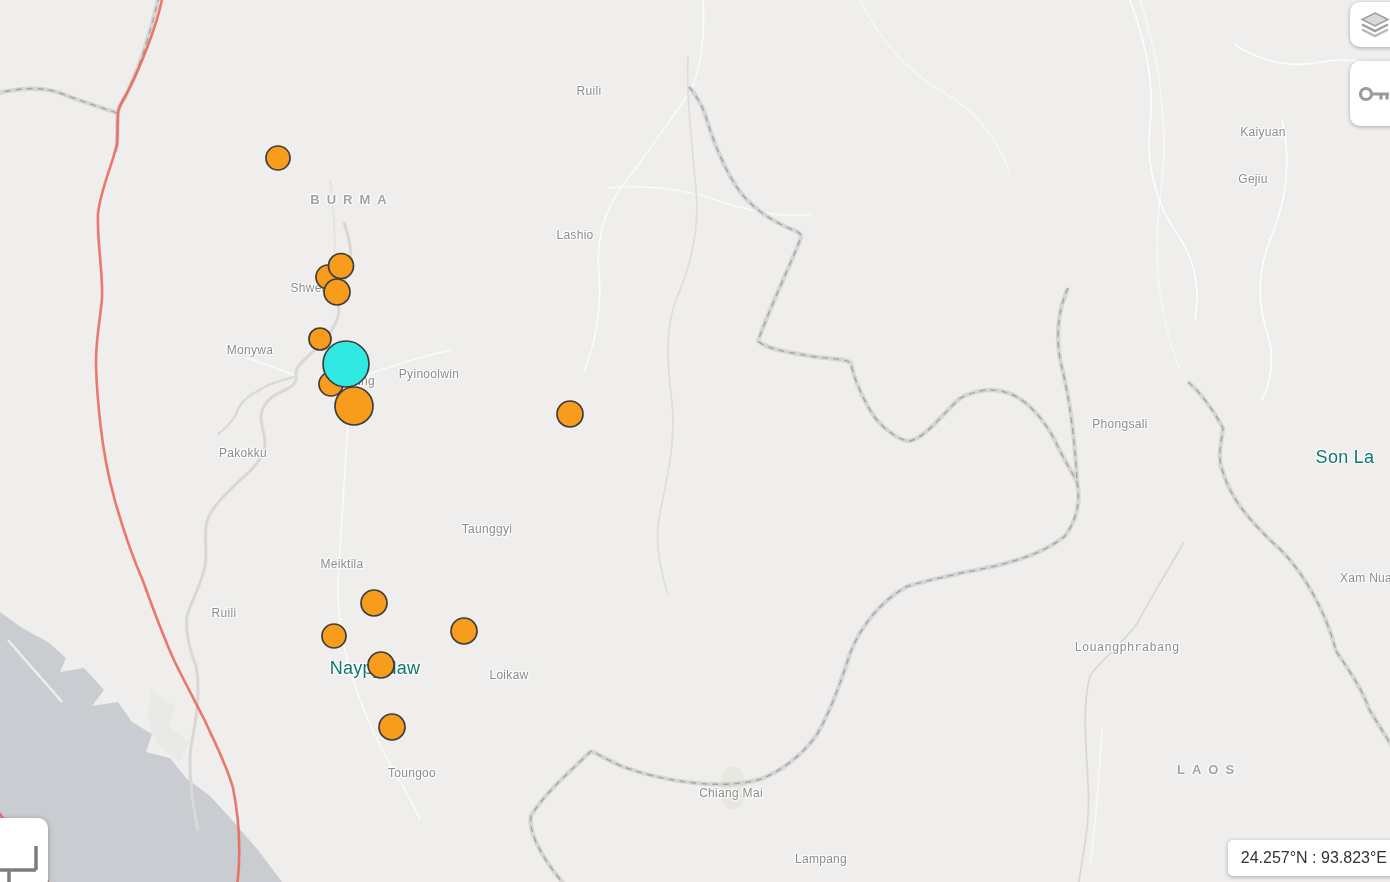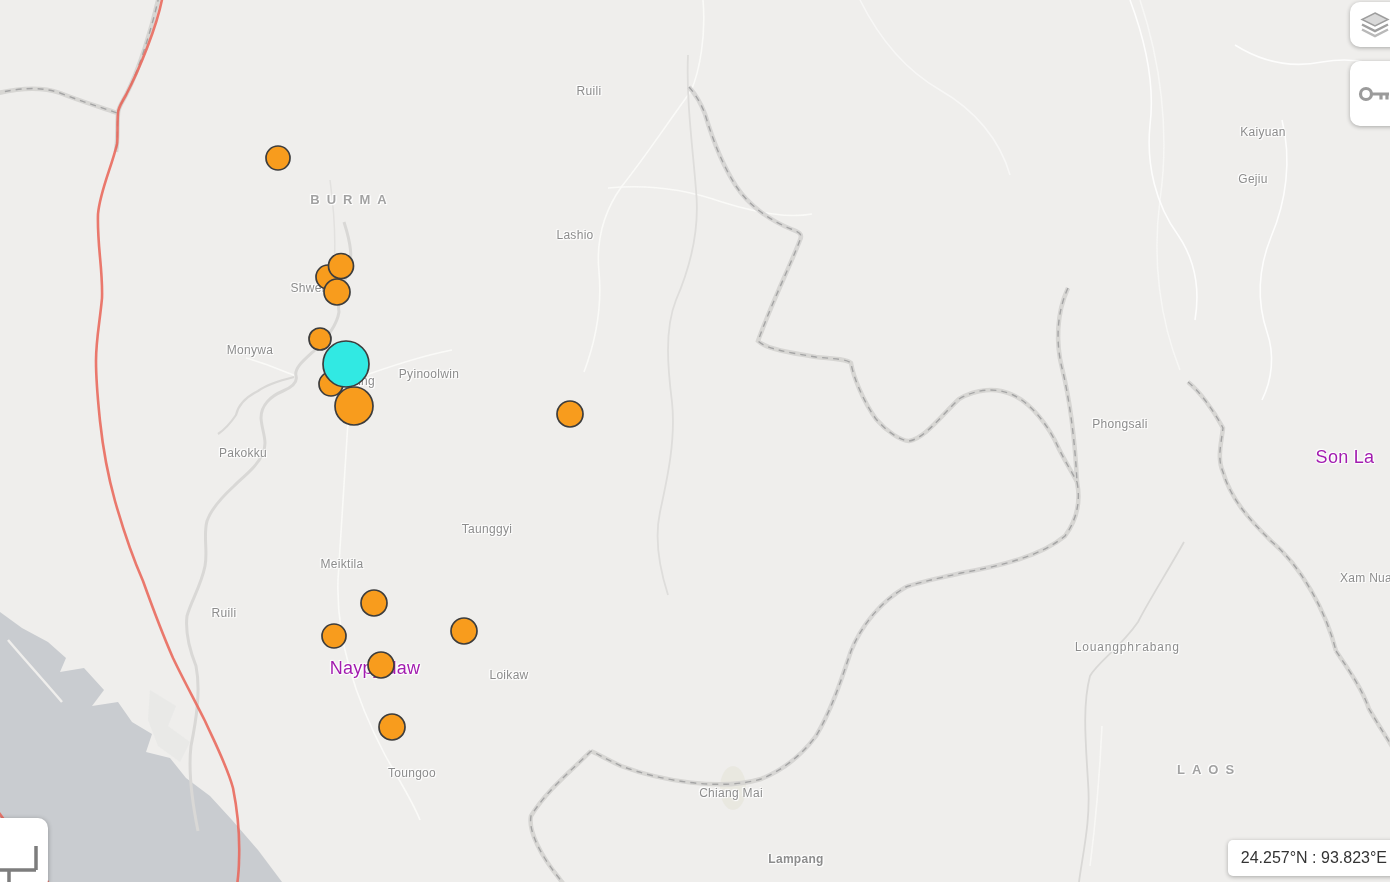--- a/index.html
+++ b/index.html
@@ -3,21 +3,21 @@
 <meta charset="utf-8">
 <style>
   html,body{margin:0;padding:0;width:1390px;height:882px;overflow:hidden;background:#efeeec;
     font-family:"Liberation Sans","DejaVu Sans",sans-serif;}
   #map-root{position:relative;width:1390px;height:882px;overflow:hidden;background:#efeeec;}
   #base-svg,#markers-layer{position:absolute;left:0;top:0;}
   #labels-layer{position:absolute;left:0;top:0;width:100%;height:100%;pointer-events:none;}
   .map-label{position:absolute;transform:translate(-50%,-50%);white-space:nowrap;color:#8c8c8c;
     font-size:12px;letter-spacing:.3px;
     text-shadow:0 0 2px #fff,0 0 2px #fff,0 0 3px #fff,1px 1px 0 rgba(255,255,255,.85),-1px -1px 0 rgba(255,255,255,.85);}
-  .map-label.city-large{font-size:18px;color:#a21caf;}
+  .map-label.city-large{font-size:18px;color:#0f766e;}
   .map-label.country{font-size:13px;font-weight:bold;letter-spacing:7px;color:#a2a2a2;}
   .map-btn{position:absolute;right:-16px;width:56px;background:#fff;border-radius:10px;
     box-shadow:0 1px 4px rgba(0,0,0,.3);display:flex;align-items:center;cursor:pointer;}
   #layers-btn{top:2px;height:45px;}
   #legend-btn{top:61px;height:65px;}
   .map-btn svg{margin-left:7px;}
   #scale-box{position:absolute;left:-20px;bottom:-8px;width:68px;height:72px;background:#fff;
     border-radius:10px;box-shadow:0 1px 5px rgba(0,0,0,.3);}
   #coords-box{position:absolute;right:-10px;bottom:6px;background:#fff;border-radius:5px;
     padding:9px 13px;font-size:16px;color:#333;white-space:nowrap;box-shadow:0 1px 4px rgba(0,0,0,.3);}
@@ -107,21 +107,21 @@
       <div class="map-label city" style="left: 342px; top: 516px; margin-top: 48px;">Meiktila</div>
       <div class="map-label city" style="left: 487px; top: 529px;">Taunggyi</div>
       <div class="map-label city" style="left: 224px; top: 613px;">Ruili</div>
       <div class="map-label city" style="left: 1366px; top: 578px;">Xam Nua</div>
       <div class="map-label city" style="left: 1127px; top: 648px; font-family: Liberation Mono, monospace;">Louangphrabang</div>
       <div class="map-label city-large" style="left: 375px; top: 668px;">Naypyidaw</div>
       <div class="map-label city" style="left: 509px; top: 675px;">Loikaw</div>
       <div class="map-label city" style="left: 412px; top: 773px;">Toungoo</div>
       <div class="map-label country" style="left: 1209px; top: 769px;">LAOS</div>
       <div class="map-label city" style="left: 731px; top: 793px;">Chiang Mai</div>
-      <div class="map-label city" style="left: 796px; top: 859px; font-weight: bold;">Lampang</div>
+      <div class="map-label city" style="left: 821px; top: 859px;">Lampang</div>
     </div>
 
   <svg id="markers-layer" width="1390" height="882" viewBox="0 0 1390 882">
       <circle cx="278" cy="158" r="12" fill="#f89c1d" stroke="#3d3d3d" stroke-width="1.7"></circle>
       <circle cx="328" cy="277" r="12" fill="#f89c1d" stroke="#3d3d3d" stroke-width="1.7"></circle>
       <circle cx="341" cy="266" r="12.5" fill="#f89c1d" stroke="#3d3d3d" stroke-width="1.7"></circle>
       <circle cx="337" cy="292" r="13" fill="#f89c1d" stroke="#3d3d3d" stroke-width="1.7"></circle>
       <circle cx="320" cy="339" r="11" fill="#f89c1d" stroke="#3d3d3d" stroke-width="1.7"></circle>
       <circle cx="331" cy="384" r="12" fill="#f89c1d" stroke="#3d3d3d" stroke-width="1.7"></circle>
       <circle cx="346" cy="364" r="23" fill="#31e9e3" stroke="#3d3d3d" stroke-width="1.7"></circle>

